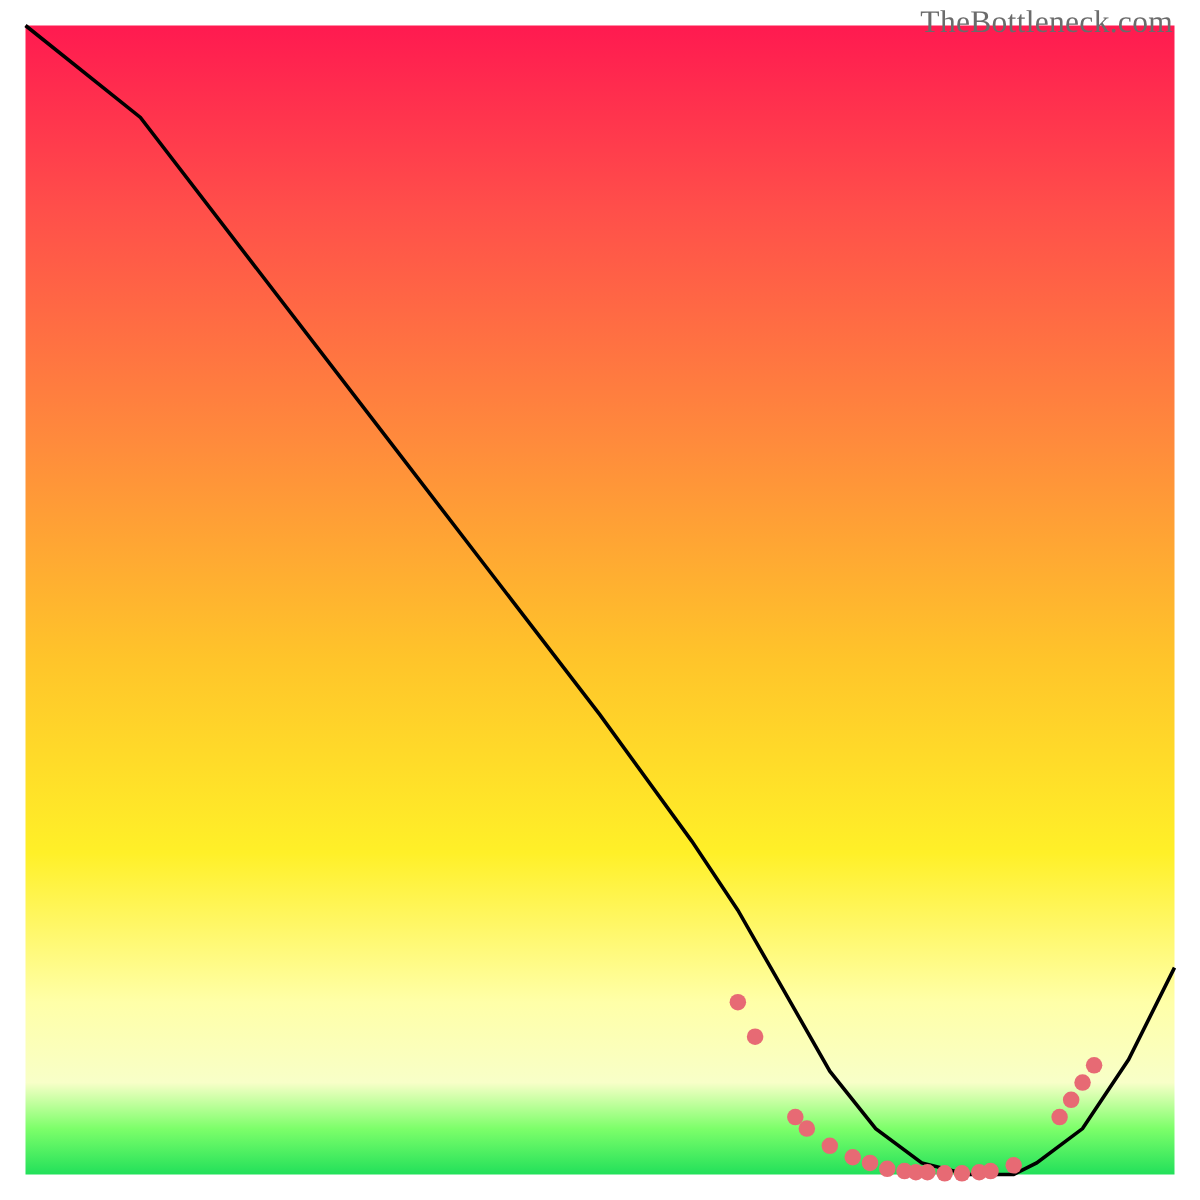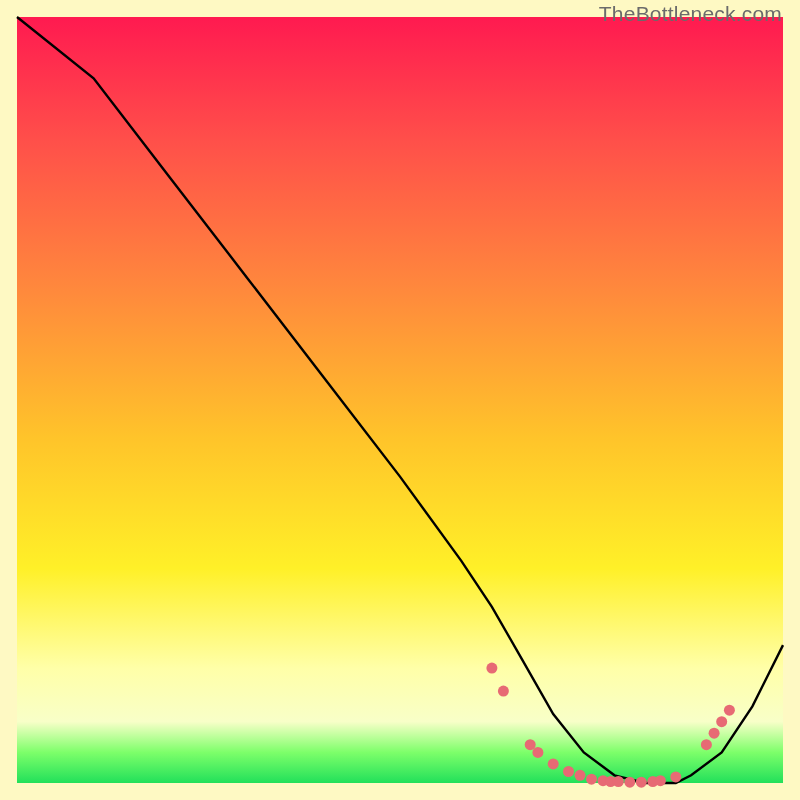--- a/index.html
+++ b/index.html
@@ -8,21 +8,22 @@
     width: 800px;
     height: 800px;
     background: #000;
     overflow: hidden;
     font-family: Arial, Helvetica, sans-serif;
   }
   .frame {
     position: relative;
     width: 800px;
     height: 800px;
-    background: #fef9c3;
+    background: #ffffff;
+    font-family: Liberation Serif, serif;
   }
   .plot {
     position: absolute;
     left: 17px;
     top: 17px;
     width: 766px;
     height: 766px;
     
     background: linear-gradient(
       to bottom,

